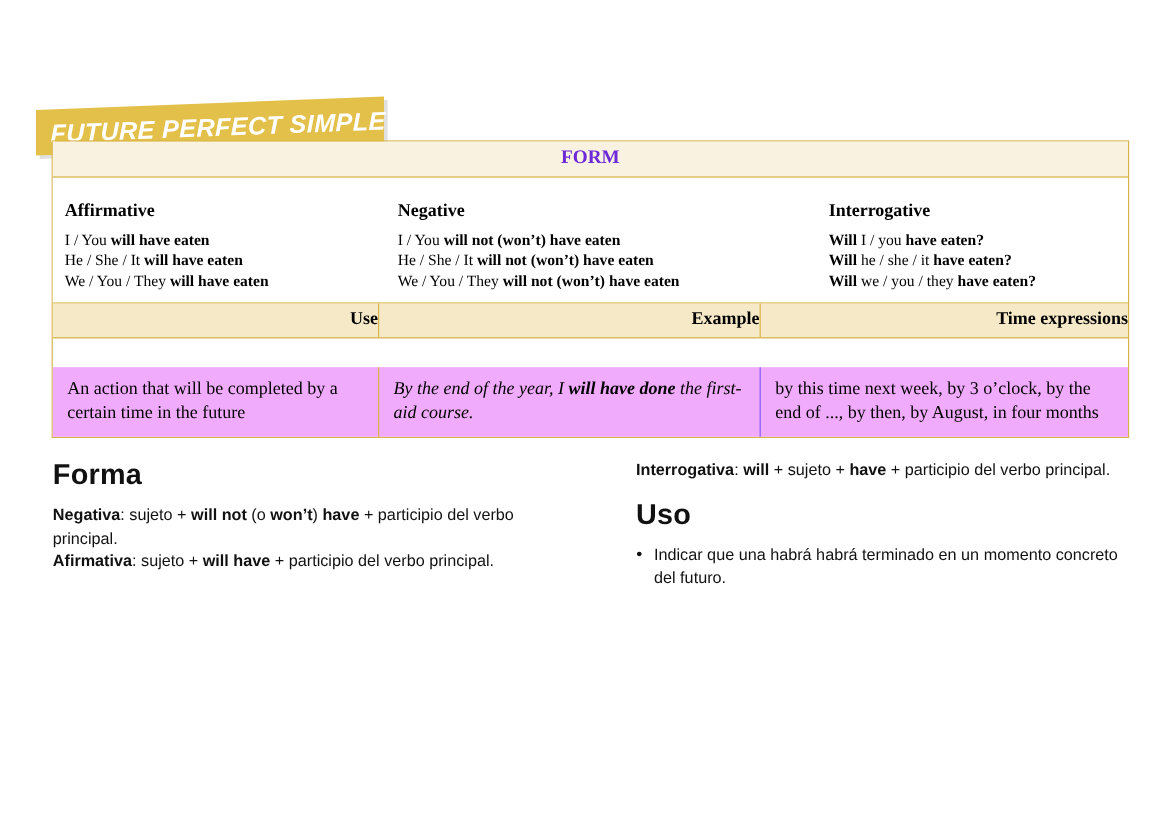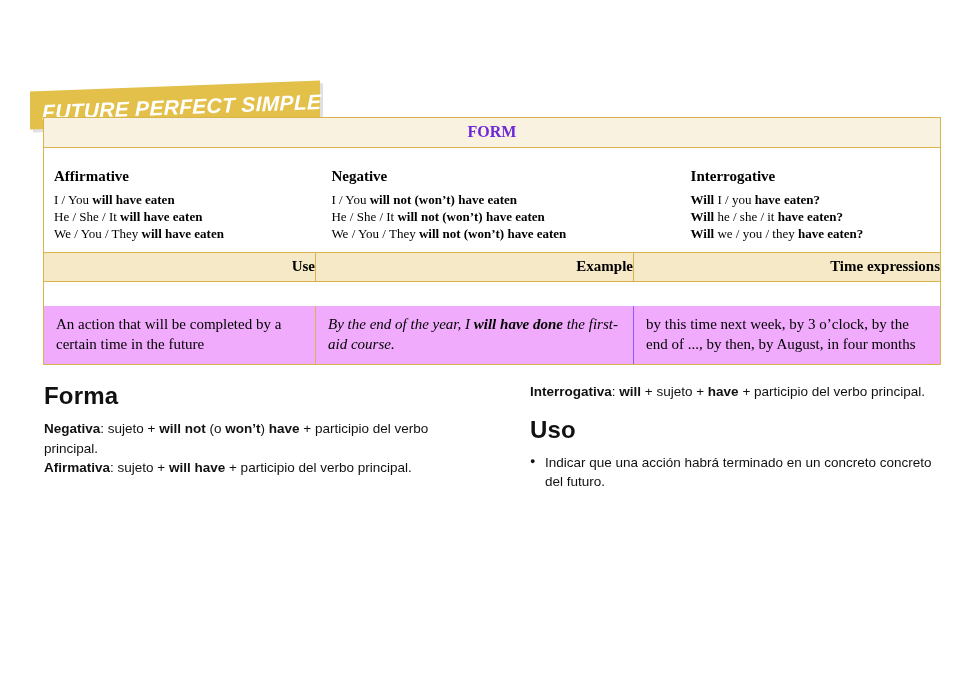--- a/index.html
+++ b/index.html
@@ -224,16 +224,16 @@
 
   <div class="notes-col left-col">
     <div class="h-title">Forma</div>
     <p class="para last"><b>Negativa</b><span>: sujeto + <b>will not</b> (o <b>won’t</b>) <b>have</b> + participio del verbo principal.</span></p>
     <p class="para"><b>Afirmativa</b><span>: sujeto + <b>will have</b> + participio del verbo principal.</span></p>
   </div>
 
   <div class="notes-col right-col">
     <p class="para"><b>Interrogativa</b><span>: <b>will</b> + sujeto + <b>have</b> + participio del verbo principal.</span></p>
     <div class="h-title uso">Uso</div>
-    <p class="bullet">Indicar que una acción habrá terminado en un concreto concreto del futuro.</p>
+    <p class="bullet">Indicar que una habrá habrá terminado en un momento concreto del futuro.</p>
   </div>
 
 </div>
 
 </body></html>

